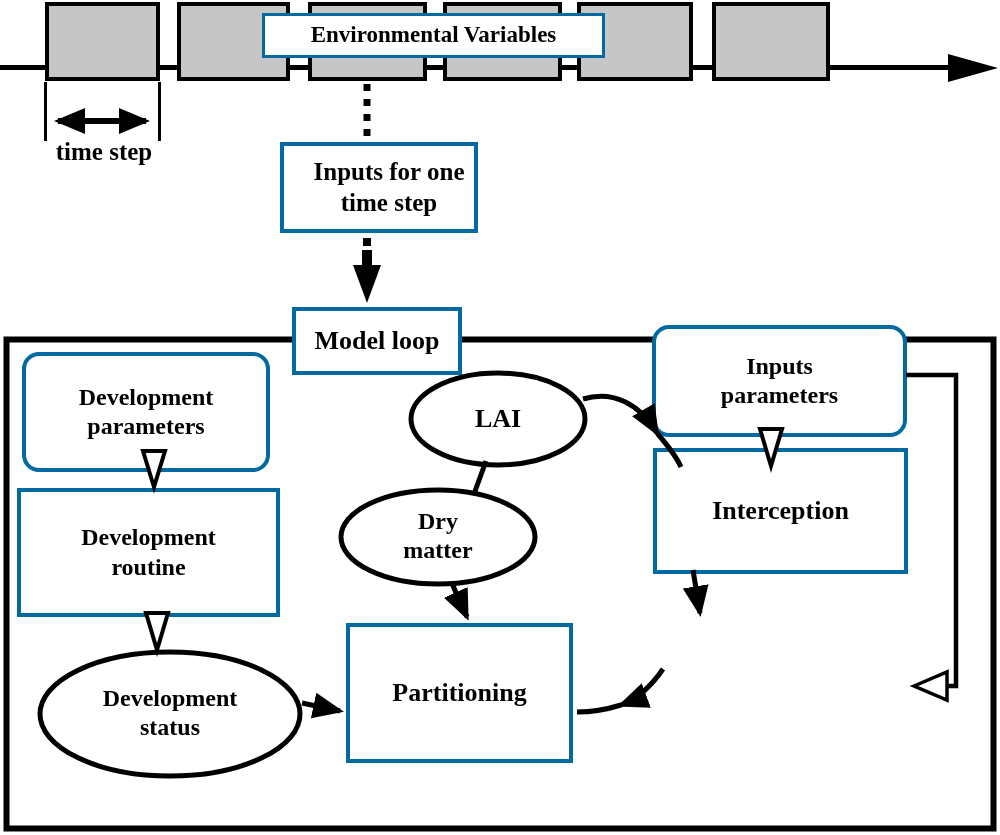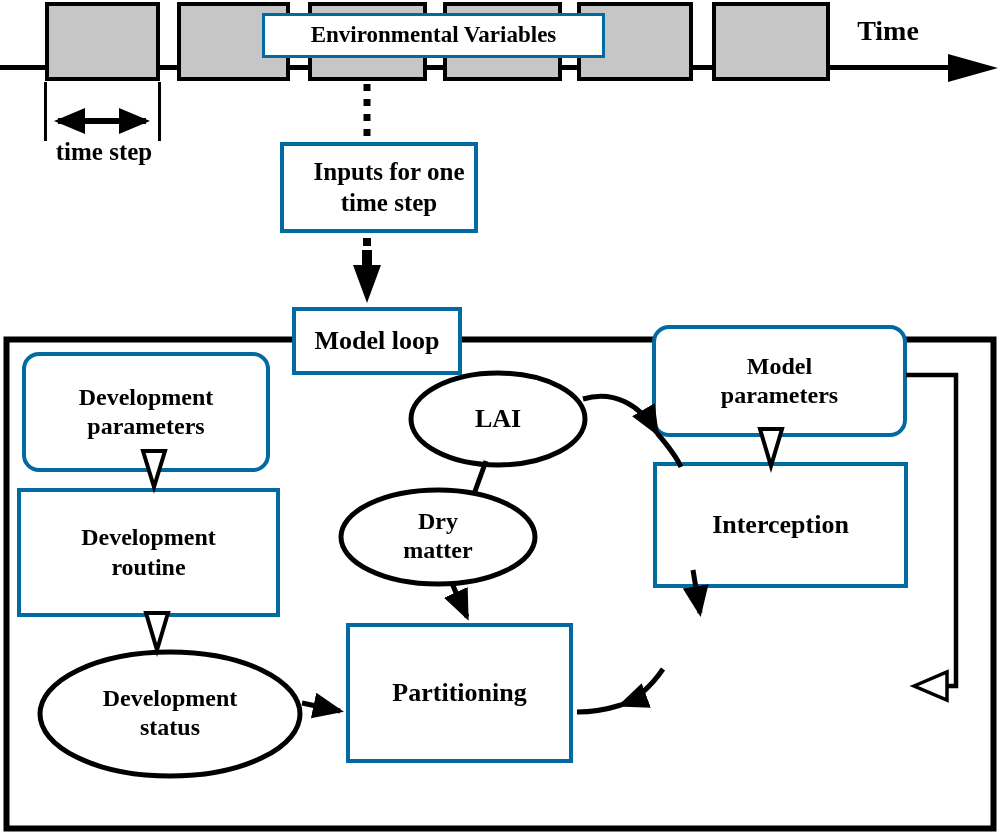--- a/index.html
+++ b/index.html
@@ -66,41 +66,40 @@
 
   <div class="seg" style="left:45px;width:115px;"></div>
   <div class="seg" style="left:177px;width:113px;"></div>
   <div class="seg" style="left:308px;width:119px;"></div>
   <div class="seg" style="left:443px;width:119px;"></div>
   <div class="seg" style="left:577px;width:116px;"></div>
   <div class="seg" style="left:712px;width:118px;"></div>
 
   <div class="labelbox f23" style="left:262px;top:13px;width:343px;height:45px;border-width:3px;">Environmental Variables</div>
 
-  <div class="floating f28" style="left:833px;top:14px;width:110px;">Time</div>
 
   <div class="floating f25" style="left:40px;top:137px;width:128px;">time step</div>
 
   <div class="labelbox f25" style="left:280px;top:142px;width:198px;height:91px;padding-left:20px;">Inputs for one
 time step</div>
 
   <div class="labelbox f26" style="left:292px;top:307px;width:170px;height:68px;">Model loop</div>
 
   <div class="labelbox rounded f24" style="left:22px;top:352px;width:248px;height:120px;">Development
 parameters</div>
 
   <div class="labelbox f24" style="left:17px;top:488px;width:263px;height:129px;">Development
 routine</div>
 
   <div class="labelbox f26" style="left:346px;top:623px;width:227px;height:140px;">Partitioning</div>
 
-  <div class="labelbox rounded f24" style="left:652px;top:325px;width:255px;height:112px;">Model
+  <div class="labelbox rounded f24" style="left:652px;top:325px;width:255px;height:112px;">Inputs
 parameters</div>
 
-  <div class="labelbox f26" style="left:653px;top:462px;width:255px;height:126px;">Interception</div>
+  <div class="labelbox f26" style="left:653px;top:448px;width:255px;height:126px;">Interception</div>
 
 
   <div class="floating f24" style="left:40px;top:684px;width:260px;">Development
 status</div>
   <div class="floating f26" style="left:438px;top:403px;width:120px;">LAI</div>
   <div class="floating f24" style="left:378px;top:507px;width:120px;">Dry
 matter</div>
 
   <svg id="over" class="layer" viewBox="0 0 1000 835">
 

